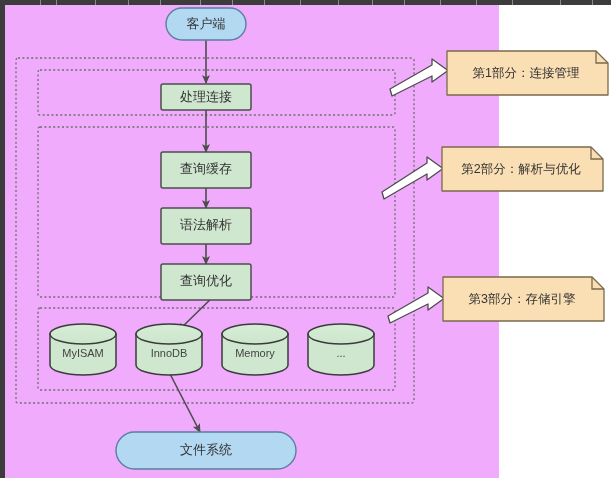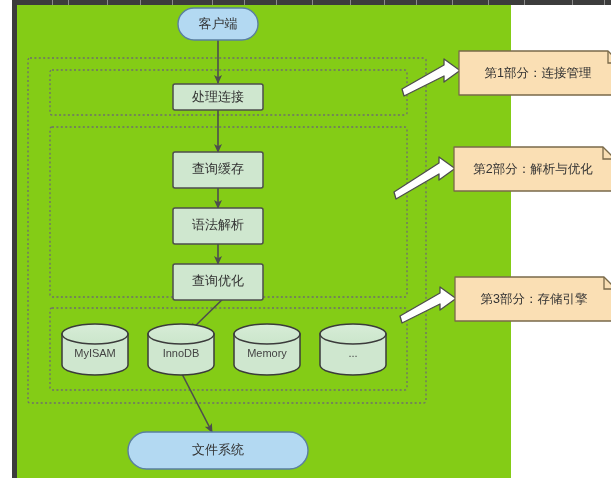--- a/index.html
+++ b/index.html
@@ -10,25 +10,25 @@
   }
   body {
     width: 611px;
     height: 478px;
     position: relative;
     overflow: hidden;
     font-family: "Liberation Sans", "DejaVu Sans", sans-serif;
   }
   #canvas {
     position: absolute;
-    left: 12px;
+    left: 0;
     top: 0;
     width: 499px;
     height: 478px;
-    background: #84cc16;
+    background: #f0abfc;
   }
   
   .chrome-top {
     position: absolute;
     left: 0;
     top: 0;
     width: 611px;
     height: 5px;
     background: #3c3c3c;
     overflow: hidden;

